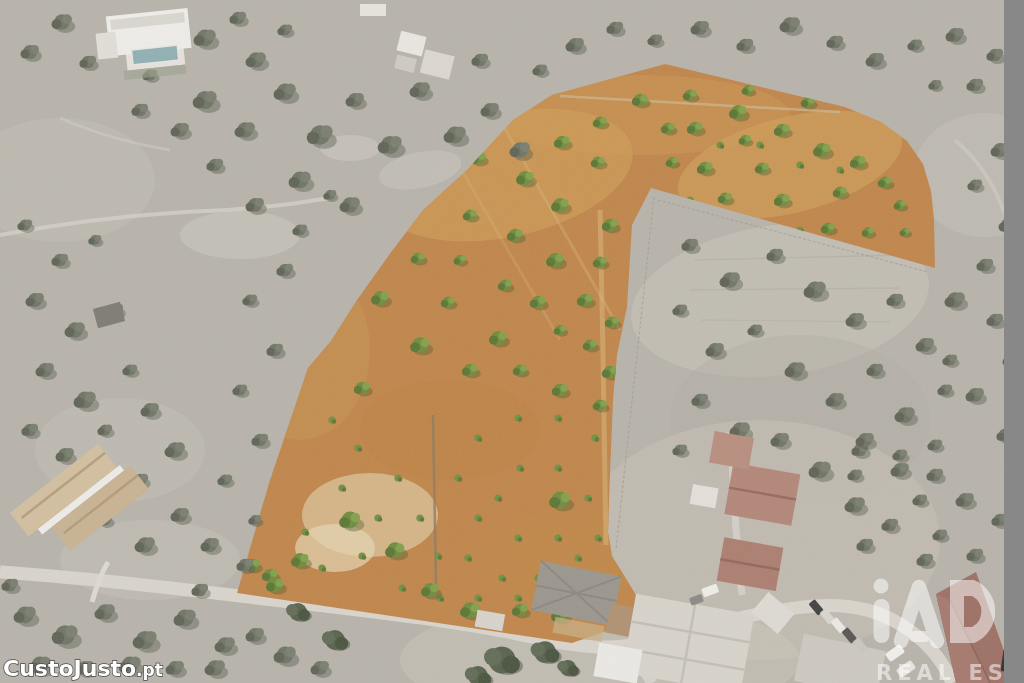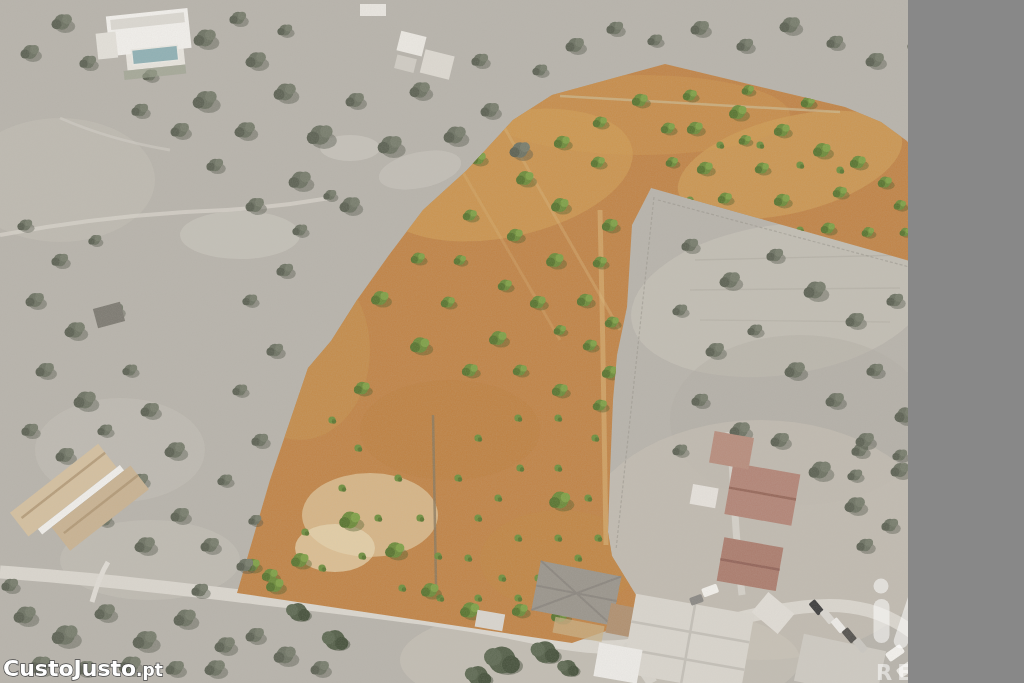--- a/index.html
+++ b/index.html
@@ -1,16 +1,16 @@
 <!DOCTYPE html>
 <html><head>
 <meta charset="utf-8">
 <style>
   html,body{margin:0;padding:0;background:#888;}
-  .stage{position:relative;width:908px;height:683px;overflow:hidden;
+  .stage{position:relative;width:1004px;height:683px;overflow:hidden;
          font-family:"DejaVu Sans","Liberation Sans",sans-serif;background:#fef9c3;}
   .stage svg{position:absolute;left:0;top:0;display:block;}
   text{font-family:"DejaVu Sans","Liberation Sans",sans-serif;}
 </style>
 </head>
 <body>
 
 <div class="stage">
 <svg width="1024" height="683" viewBox="0 0 1024 683">
   <defs>

